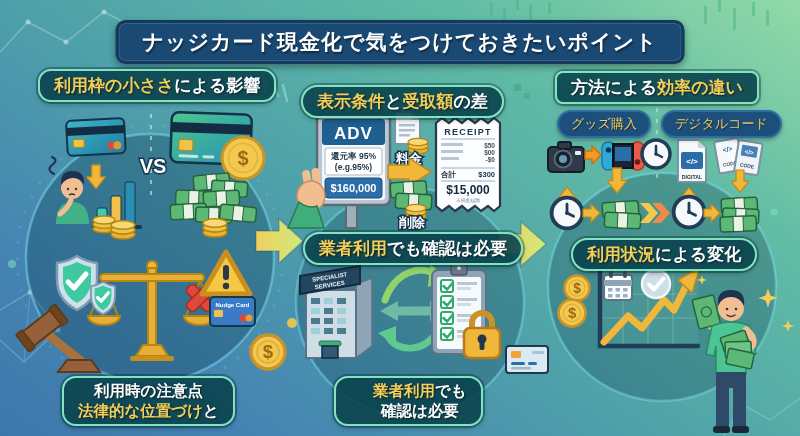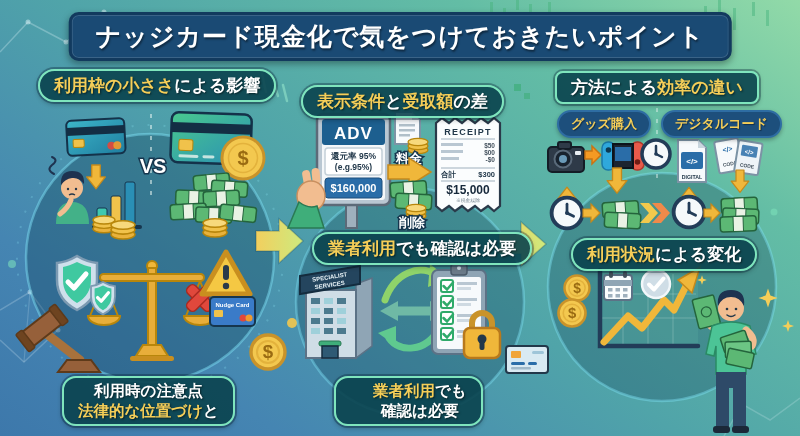--- a/index.html
+++ b/index.html
@@ -3,38 +3,38 @@
 <meta charset="utf-8">
 <style>
   html,body{margin:0;padding:0;}
   .stage{
     position:relative;width:800px;height:436px;overflow:hidden;
     background:linear-gradient(215deg,#92daa8 0%,#63bda5 24%,#50a4a9 52%,#4585b2 80%,#3d78ab 100%);
     font-family:"Liberation Sans",sans-serif;
   }
   .stage svg{position:absolute;left:0;top:0;}
   .title{
-    position:absolute;left:50%;top:12px;transform:translateX(-50%);
+    position:absolute;left:50%;top:20px;transform:translateX(-50%);
     background:#1a4a74;border:3px solid #123a5e;border-radius:10px;
-    padding:5px 24px;font-size:25px;font-weight:bold;color:#fff;white-space:nowrap;
+    padding:5px 24px;font-size:21px;font-weight:bold;color:#fff;white-space:nowrap;
     letter-spacing:1px;text-shadow:1px 2px 2px rgba(0,0,0,.45);
     box-shadow:0 3px 7px rgba(0,0,0,.35), inset 0 0 0 1px rgba(255,255,255,.14);
   }
   .pill{
     position:absolute;background:rgba(10,66,78,.9);border:2px solid #7fe5bd;border-radius:18px;
     padding:3px 14px;font-weight:bold;color:#fff;white-space:nowrap;
     text-shadow:1px 1px 2px rgba(0,0,0,.55);
     box-shadow:0 0 0 2px rgba(8,38,56,.35),0 2px 5px rgba(0,0,0,.3);
   }
   .header,.midlabel{font-size:17px;}
   .footer{font-size:15.5px;text-align:center;line-height:1.3;border-radius:14px;}
   .gold{color:#f5ce58;}
   .navpill{
     position:absolute;background:#1d4f7c;border:2px solid #2e6da3;border-radius:15px;
-    color:#f5ce58;font-size:13px;font-weight:bold;padding:3px 12px;white-space:nowrap;
+    color:#f5ce58;font-size:13px;font-weight:normal;padding:3px 12px;white-space:nowrap;
     box-shadow:0 2px 4px rgba(0,0,0,.3);text-shadow:1px 1px 1px rgba(0,0,0,.4);
   }
 </style>
 </head>
 <body>
 
 <div class="stage">
 
 <svg width="800" height="436" viewBox="0 0 800 436">
   <defs>
@@ -470,30 +470,30 @@
           <rect x="38" y="140" width="17" height="7" rx="3" fill="#1b2838"></rect>
     </g>
     <use href="#spark" transform="translate(768,298) scale(1.2)"></use>
     <use href="#spark" transform="translate(788,326) scale(0.75)"></use>
     <use href="#spark" transform="translate(702,280) scale(0.6)"></use>
   </g>
 </svg>
 
 <div class="title">ナッジカード現金化で気をつけておきたいポイント</div>
 
-<div class="pill header" style="left:38px;top:69px;"><span class="gold">利用枠の小ささ</span><span>による影響</span></div>
+<div class="pill header" style="left:38px;top:69px;border-radius:13px;"><span class="gold">利用枠の小ささ</span><span>による影響</span></div>
 
 <div class="pill header" style="left:301px;top:85px;"><span class="gold">表示条件</span><span>と</span><span class="gold">受取額</span><span>の差</span></div>
 
 <div class="pill header" style="left:555px;top:71px;border-radius:8px;"><span>方法による</span><span class="gold">効率の違い</span></div>
 
 <div class="navpill" style="left:557px;top:110px;">グッズ購入</div>
 <div class="navpill" style="left:661px;top:110px;">デジタルコード</div>
 
-<div class="pill midlabel" style="left:312px;top:232px;"><span class="gold">業者利用</span><span>でも確認は必要</span></div>
+<div class="pill midlabel" style="left:303px;top:232px;"><span class="gold">業者利用</span><span>でも確認は必要</span></div>
 
 <div class="pill midlabel" style="left:571px;top:238px;"><span class="gold">利用状況</span><span>による変化</span></div>
 
 <div class="pill footer" style="left:62px;top:376px;">
   <div>利用時の注意点</div>
   <div><span class="gold">法律的な位置づけ</span><span>と</span></div>
 </div>
 
 <div class="pill footer" style="left:334px;top:376px;padding-left:37px;">
   <div><span class="gold">業者利用</span><span>でも</span></div>

